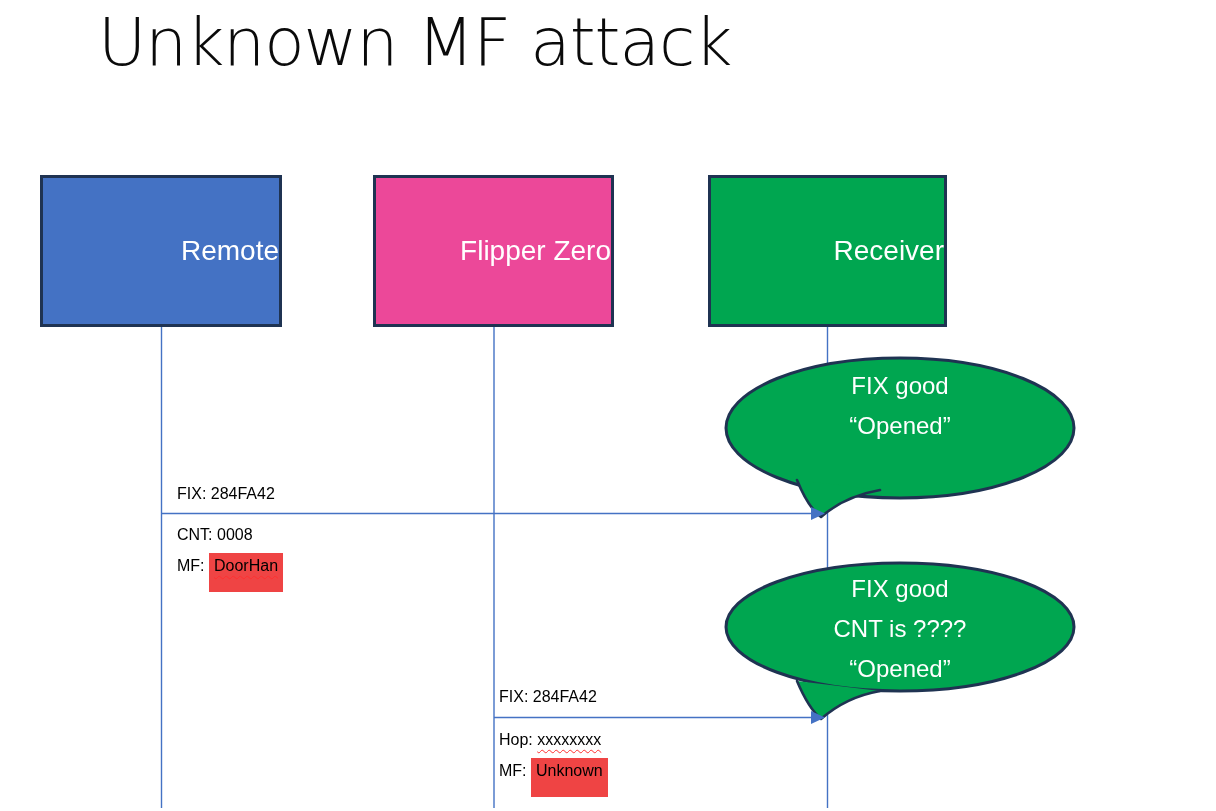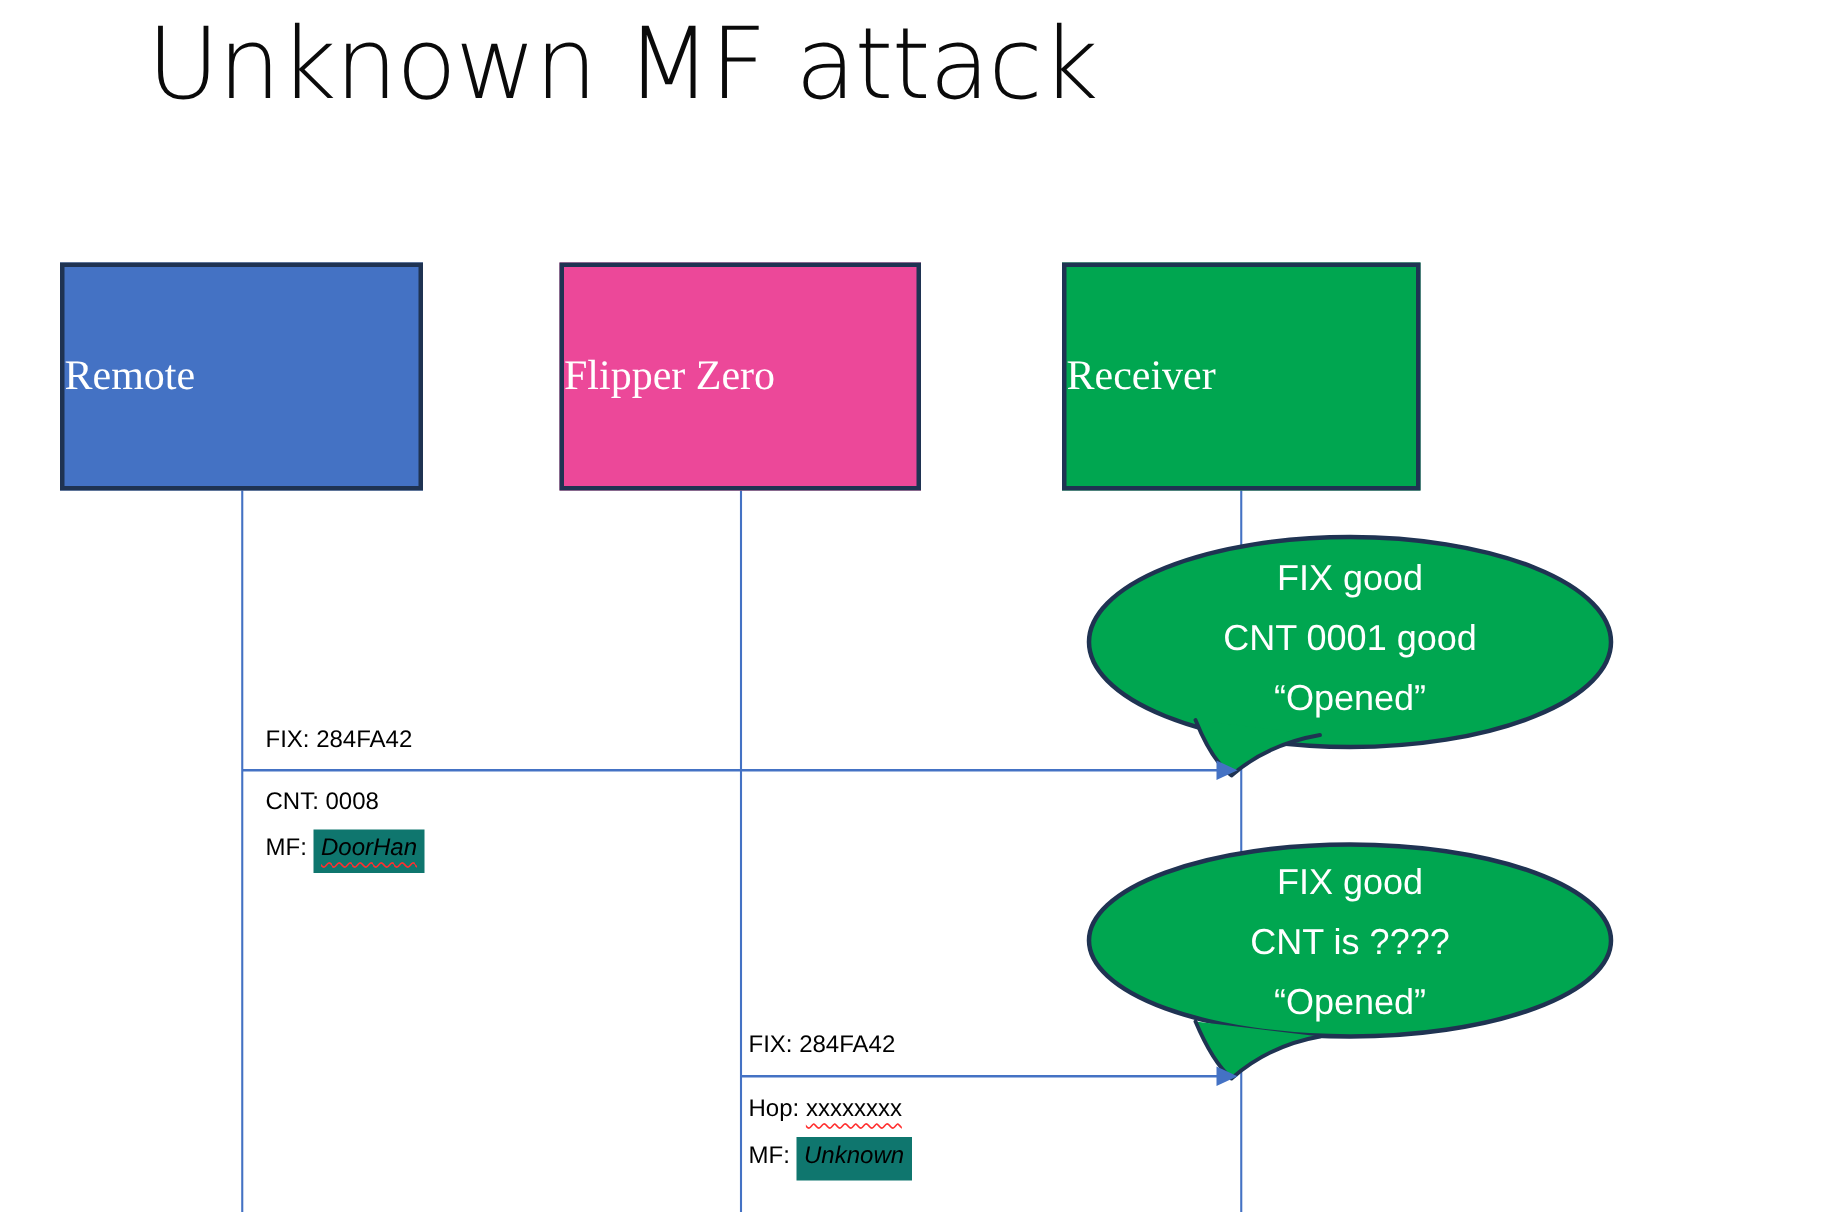--- a/index.html
+++ b/index.html
@@ -23,25 +23,24 @@
     color: #0a0a0a;
     white-space: nowrap;
     margin-left: 40px;
   }
   .actor {
     position: absolute;
     top: 175px;
     height: 152px;
     display: flex;
     align-items: center;
-    justify-content: flex-start;
+    justify-content: flex-end;
     color: #ffffff;
     font-size: 28px;
     border: 3px solid #1f3352;
-    font-family: Liberation Serif, serif;
   }
   .actor-remote   { left: 40px;  width: 242px; background: #4472c4; }
   .actor-flipper  { left: 373px; width: 241px; background: #ec4899; }
   .actor-receiver { left: 708px; width: 239px; background: #00a650; }
 
   .diagram-svg {
     position: absolute;
     left: 0; top: 0;
     width: 1216px; height: 811px;
   }
@@ -54,23 +53,22 @@
     line-height: 28px;
   }
   .m1-l1 { left: 177px; top: 480px; }
   .m1-l2 { left: 177px; top: 521px; }
   .m1-l3 { left: 177px; top: 552px; }
   .m2-l1 { left: 499px; top: 683px; }
   .m2-l2 { left: 499px; top: 726px; }
   .m2-l3 { left: 499px; top: 757px; }
 
   .hl {
-    background: #0f766e;
-    padding: 4px 5px 8px 5px;
-    font-style: italic;
+    background: #ef4444;
+    padding: 4px 5px 18px 5px;
   }
   .squiggle {
     text-decoration-line: underline;
     text-decoration-style: wavy;
     text-decoration-color: #ff2f2f;
     text-decoration-thickness: 1px;
     text-underline-offset: 4px;
   }
 
   .bubble-text {
@@ -131,21 +129,20 @@
   <div class="msg-line m1-l1">FIX: 284FA42</div>
   <div class="msg-line m1-l2">CNT: 0008</div>
   <div class="msg-line m1-l3"><span>MF: </span><span class="hl squiggle">DoorHan</span></div>
 
   <div class="msg-line m2-l1">FIX: 284FA42</div>
   <div class="msg-line m2-l2"><span>Hop: </span><span class="squiggle">xxxxxxxx</span></div>
   <div class="msg-line m2-l3"><span>MF: </span><span class="hl">Unknown</span></div>
 
   <div class="bubble-text bubble-text-1">
     <div>FIX good</div>
-    <div>CNT 0001 good</div>
     <div>“Opened”</div>
   </div>
   <div class="bubble-text bubble-text-2">
     <div>FIX good</div>
     <div>CNT is ????</div>
     <div>“Opened”</div>
   </div>
 
 </div>
 

